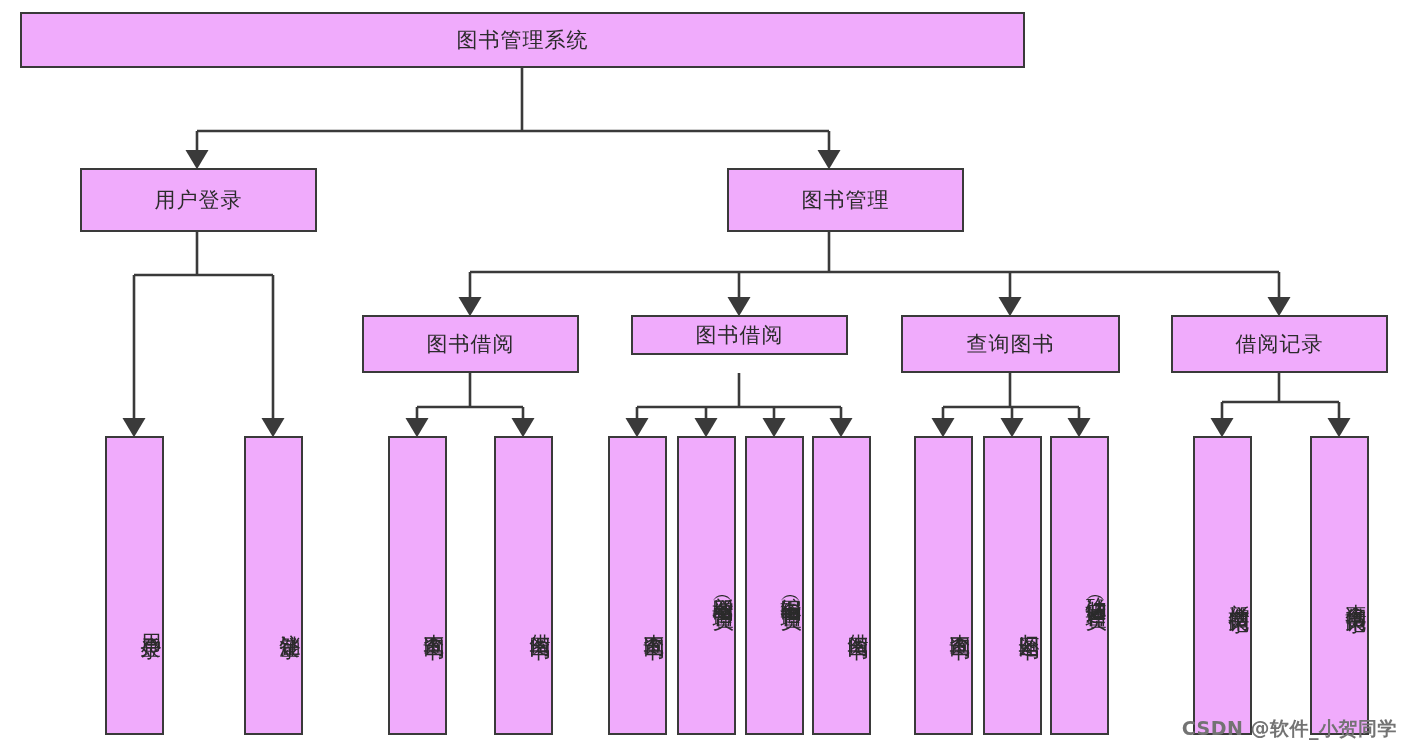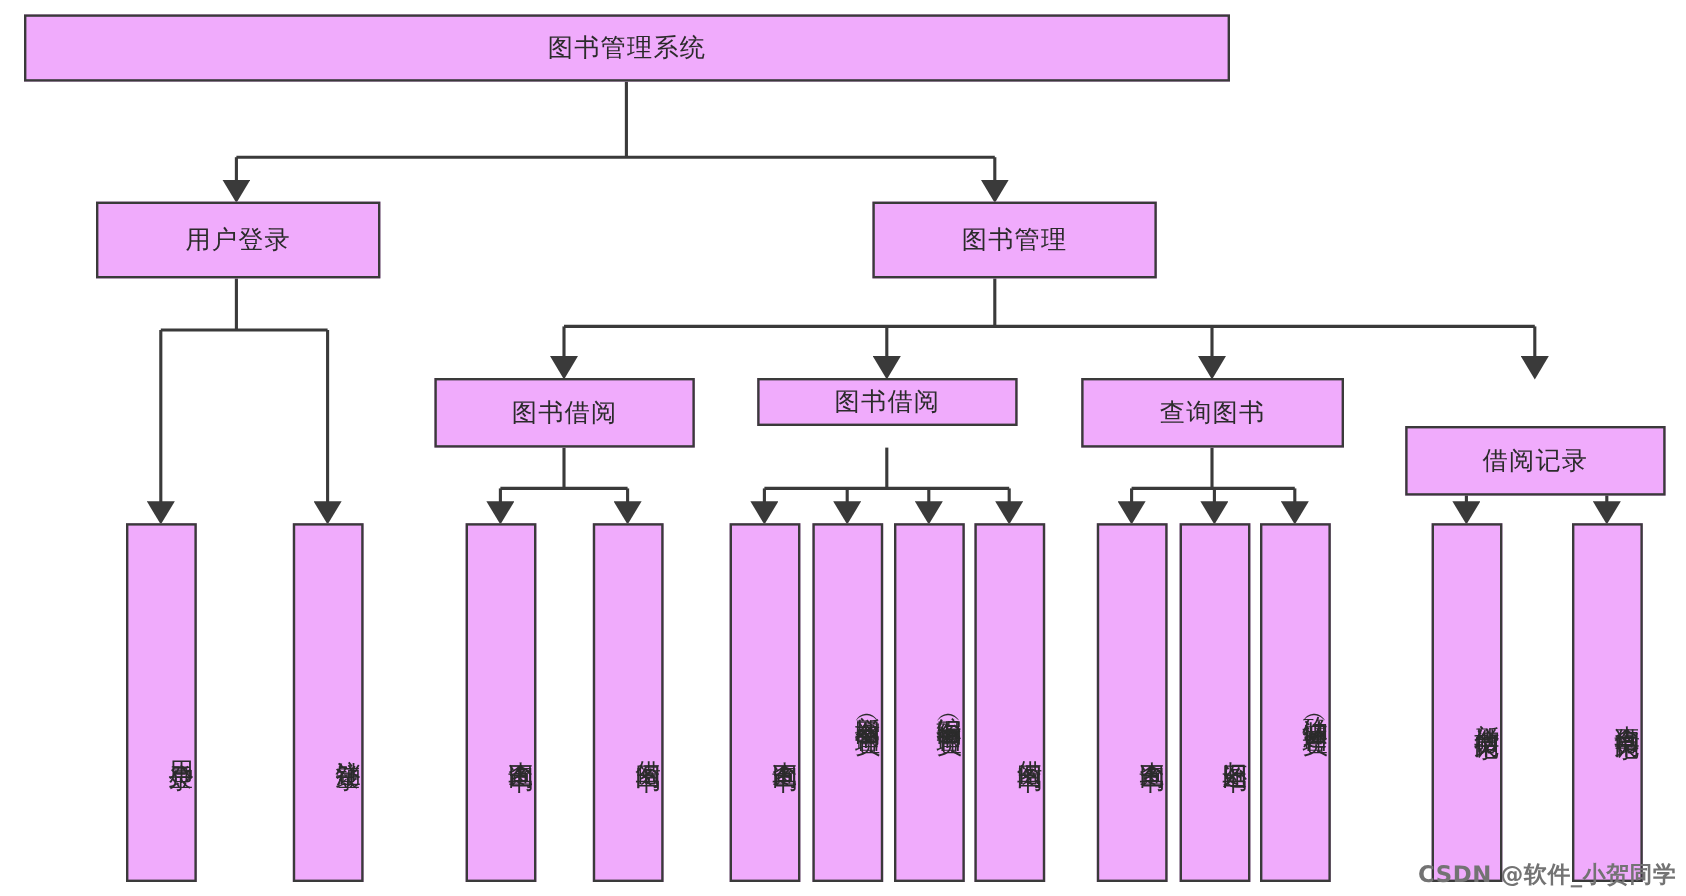--- a/index.html
+++ b/index.html
@@ -123,21 +123,21 @@
   </svg>
 
   <div class="node node-h" style="left:20px; top:12px; width:1005px; height:56px;">图书管理系统</div>
 
   <div class="node node-h" style="left:80px; top:168px; width:237px; height:64px;">用户登录</div>
   <div class="node node-h" style="left:711px; top:168px; width:237px; height:64px;margin-left:16px;">图书管理</div>
 
   <div class="node node-h" style="left:362px; top:315px; width:217px; height:58px;">图书借阅</div>
   <div class="node node-h" style="left:631px; top:315px; width:217px; height:40px;">图书借阅</div>
   <div class="node node-h" style="left:901px; top:315px; width:219px; height:58px;">查询图书</div>
-  <div class="node node-h" style="left:1171px; top:315px; width:217px; height:58px;margin-top:40px;">借阅记录</div>
+  <div class="node node-h" style="left:1171px; top:315px; width:217px; height:58px;">借阅记录</div>
 
   <div class="node node-v midstart" style="left:105px; top:436px; width:59px; height:299px;">用户登录</div>
   <div class="node node-v midstart" style="left:244px; top:436px; width:59px; height:299px;">注销登录</div>
 
   <div class="node node-v midstart" style="left:388px; top:436px; width:59px; height:299px;">查询图书</div>
   <div class="node node-v midstart" style="left:494px; top:436px; width:59px; height:299px;">借阅图书</div>
 
   <div class="node node-v midstart" style="left:608px; top:436px; width:59px; height:299px;">查询图书</div>
   <div class="node node-v compact" style="left:677px; top:436px; width:59px; height:299px;">新增图书（管理员）</div>
   <div class="node node-v compact" style="left:745px; top:436px; width:59px; height:299px;">编辑图书（管理员）</div>

